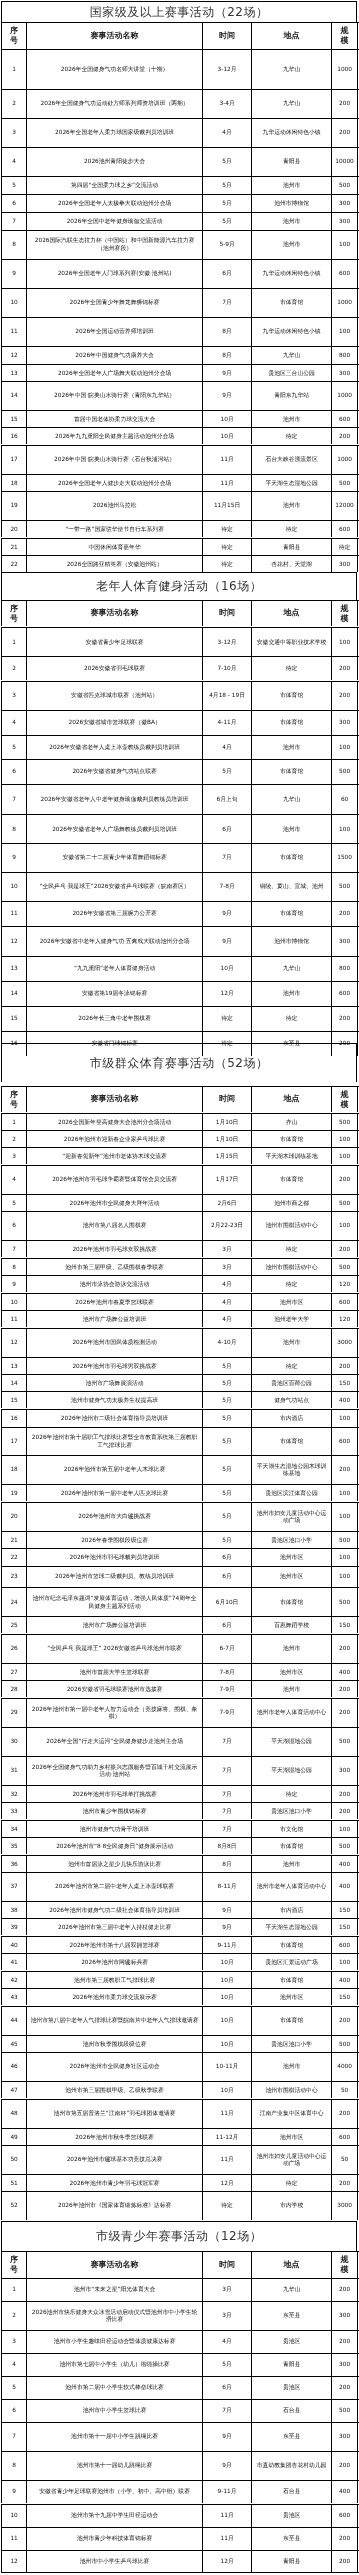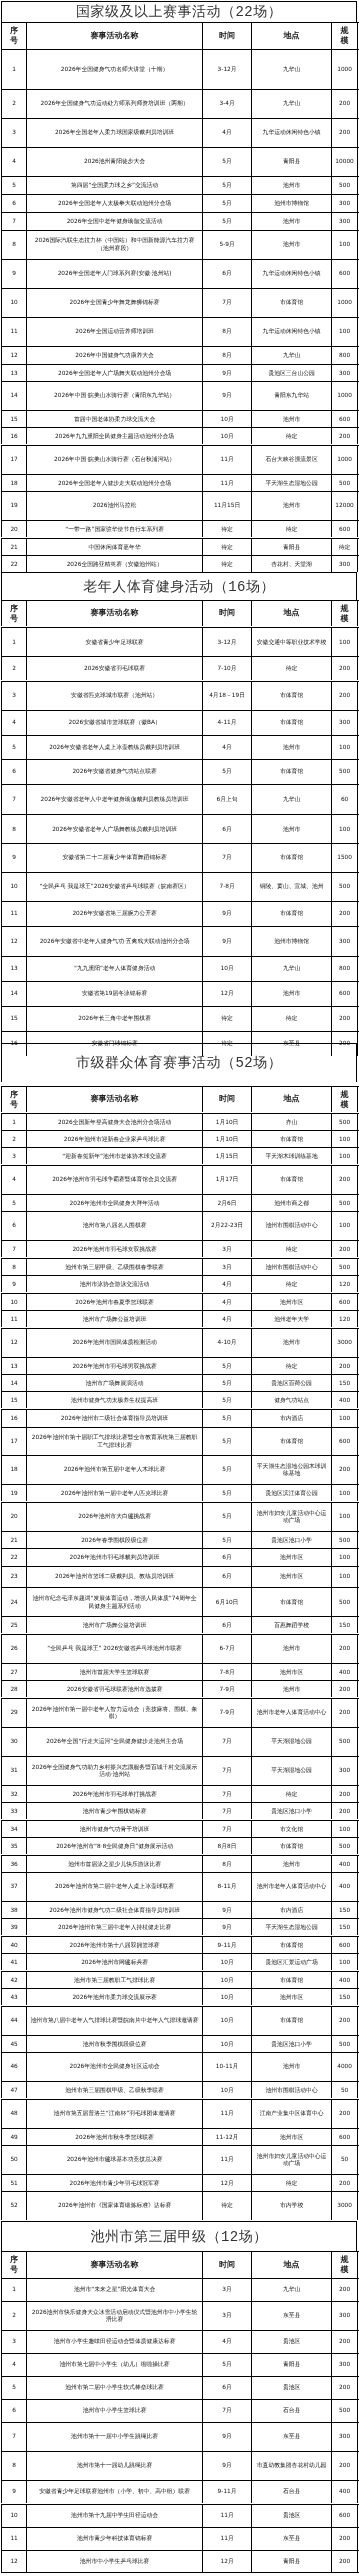--- a/index.html
+++ b/index.html
@@ -1,21 +1,21 @@
 <!DOCTYPE html>
 <html style="font-size:8.4px"><head>
 <meta charset="utf-8">
 <style>
   html, body { margin: 0; padding: 0; background: #ffffff; }
   body { width: 359px; height: 2576px; position: relative; overflow: hidden;
          font-family: "DejaVu Sans", "Liberation Sans", sans-serif; color: #111; }
   #sheet { position: absolute; left: 1.1px; top: 1.1px; width: 358px; }
   .section-title { position: absolute; left: 0; width: 356px; border: 0.5px solid #000;
          border-bottom: none; display: flex; align-items: center; justify-content: center;
-         font-size: 14px; color: #333; letter-spacing: 0.5px; box-sizing: border-box; font-family: Liberation Mono, monospace; }
+         font-size: 12px; color: #333; letter-spacing: 0.5px; box-sizing: border-box; }
   .row { position: absolute; left: 0; width: 358px; display: flex; box-sizing: border-box;
          border-top: 0.5px solid #000; }
   .row.last { border-bottom: 0.5px solid #000; }
   .cell { box-sizing: border-box; border-left: 0.5px solid #000; display: flex;
           align-items: center; justify-content: center; text-align: center;
           font-size: 5.8px; line-height: 7.4px; padding: 0 3.2px; color: #111; }
   .cell:last-child { border-right: 0.5px solid #000; }
   .c-no { width: 25px; padding: 0 1.1px; }
   .c-name { width: 176px; }
   .c-time { width: 49px; padding: 0 1.1px; }
@@ -706,21 +706,21 @@
       <div class="cell c-place">待定</div>
       <div class="cell c-scale">200</div>
     </div>
     <div class="row" style="top: 2190px; height: 29px;">
       <div class="cell c-no">52</div>
       <div class="cell c-name">2026年池州市《国家体育锻炼标准》达标赛</div>
       <div class="cell c-time">待定</div>
       <div class="cell c-place">市内学校</div>
       <div class="cell c-scale">3000</div>
     </div>
-    <div class="section-title" style="top: 2220px; height: 30px;">池州市第三届甲级（12场）</div>
+    <div class="section-title" style="top: 2220px; height: 30px;">市级青少年赛事活动（12场）</div>
     <div class="row header" style="top: 2250px; height: 27px;">
       <div class="cell c-no">
         <span class="vtext">序号</span>
       </div>
       <div class="cell c-name">
         <span>赛事活动名称</span>
       </div>
       <div class="cell c-time">
         <span>时间</span>
       </div>

